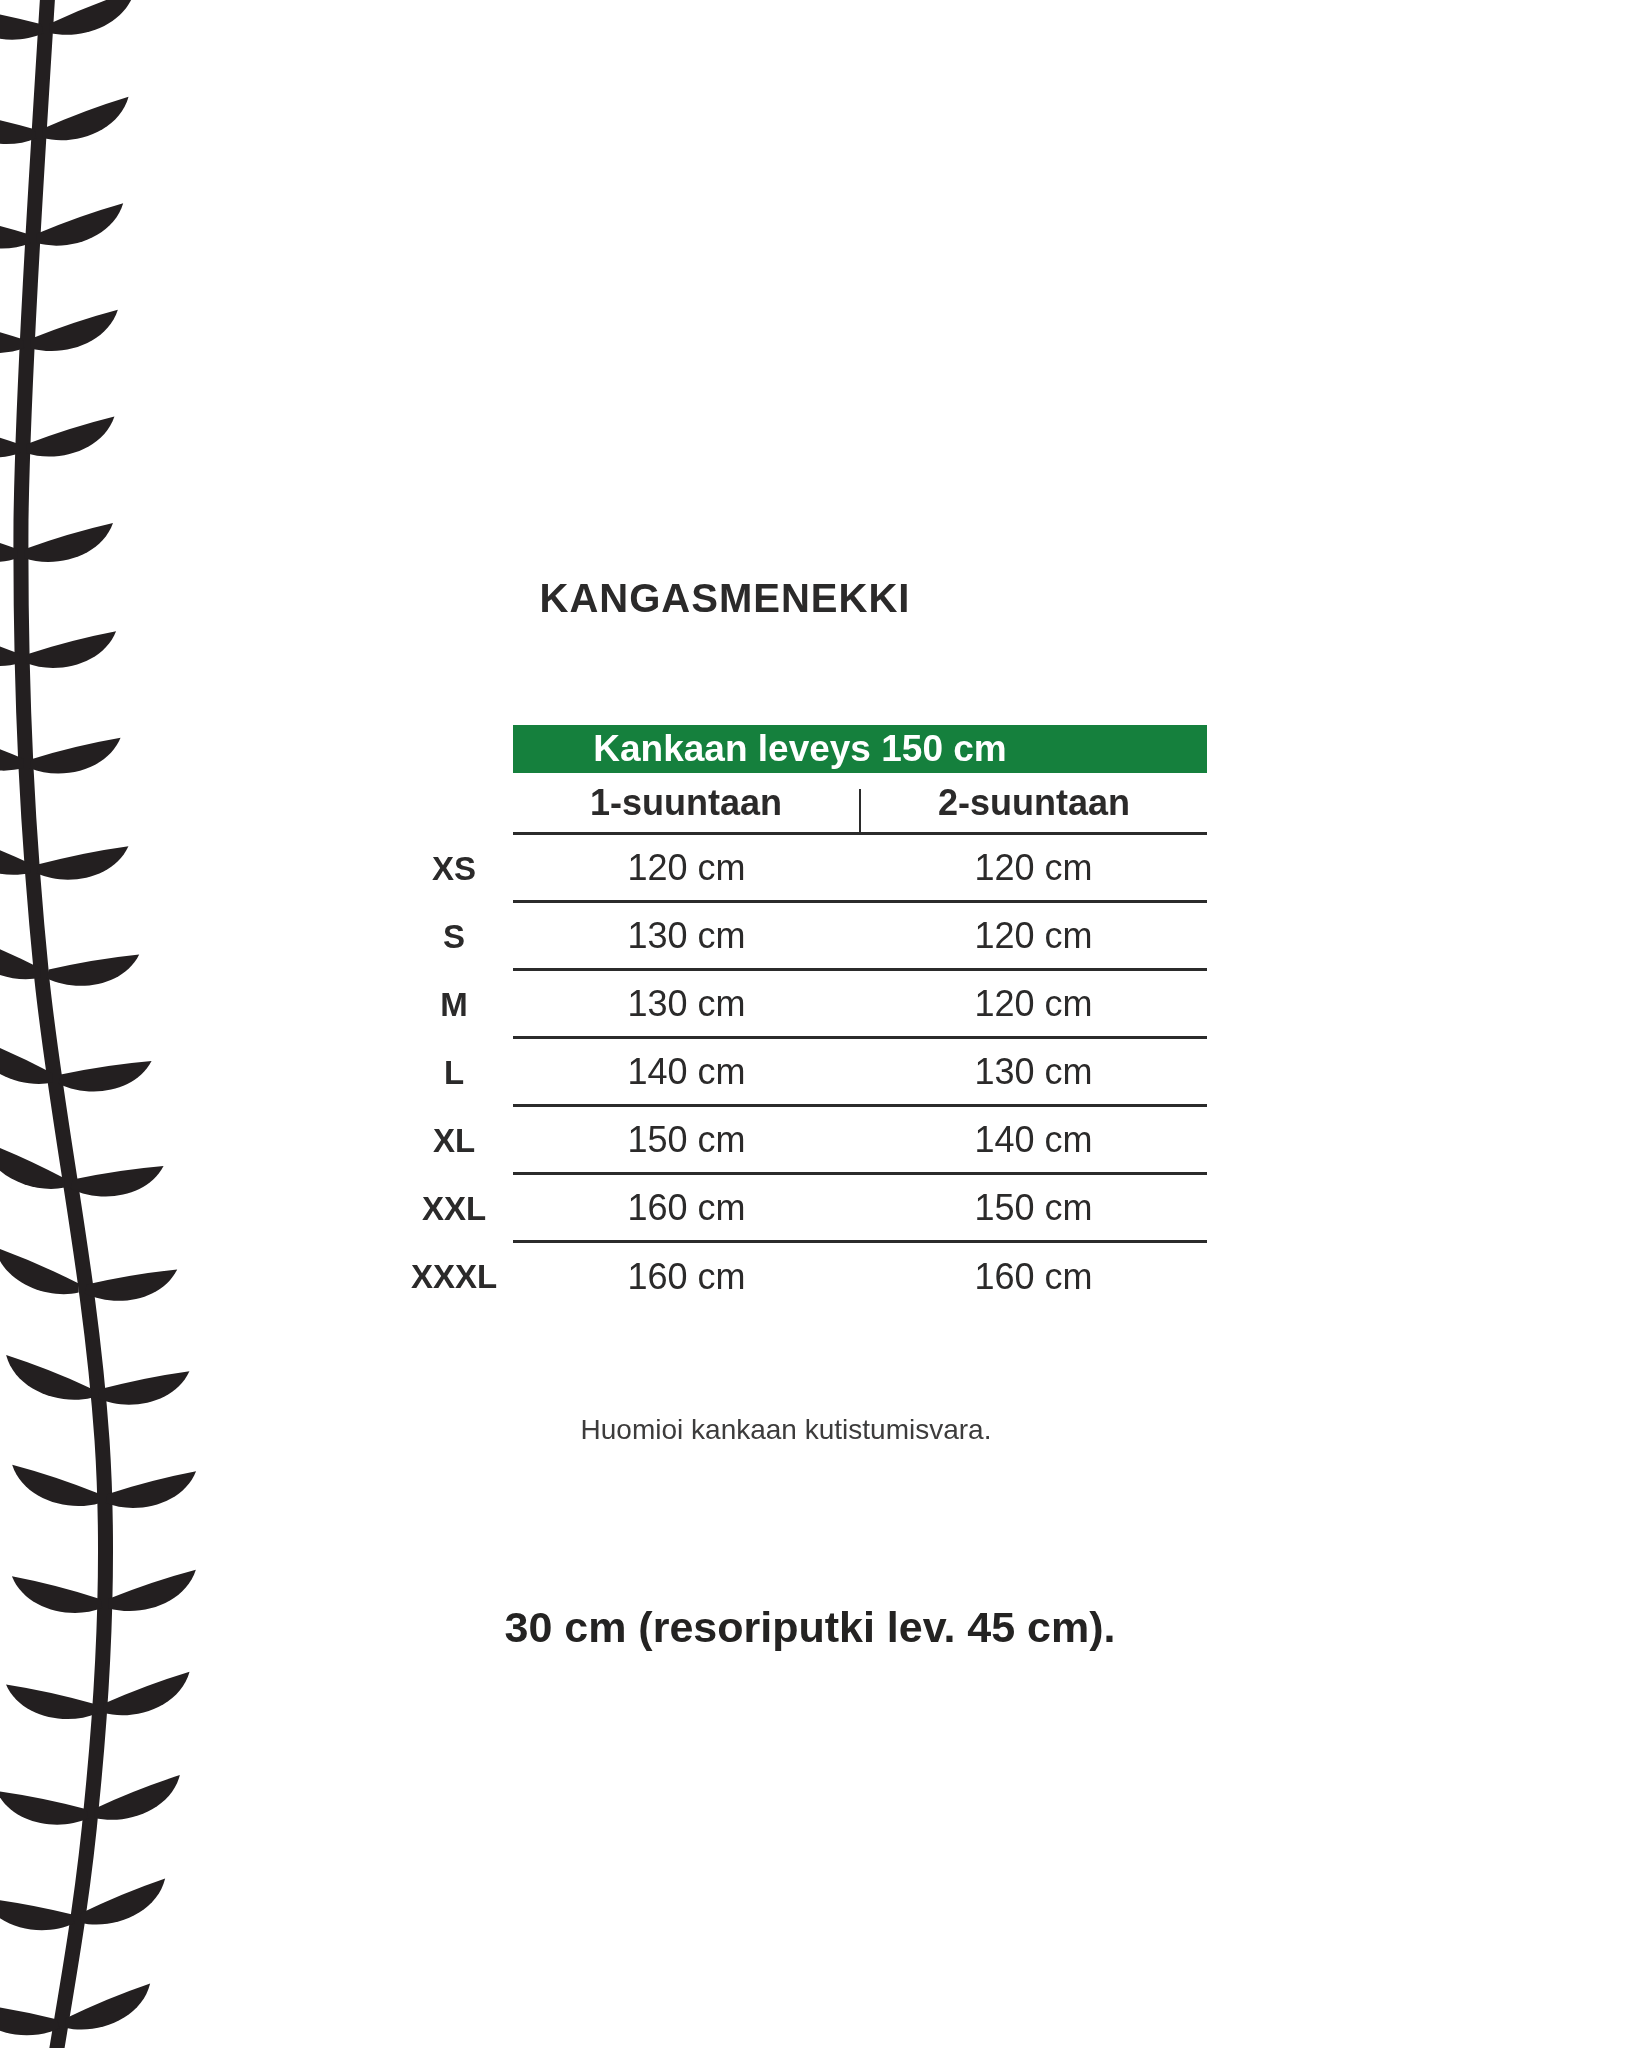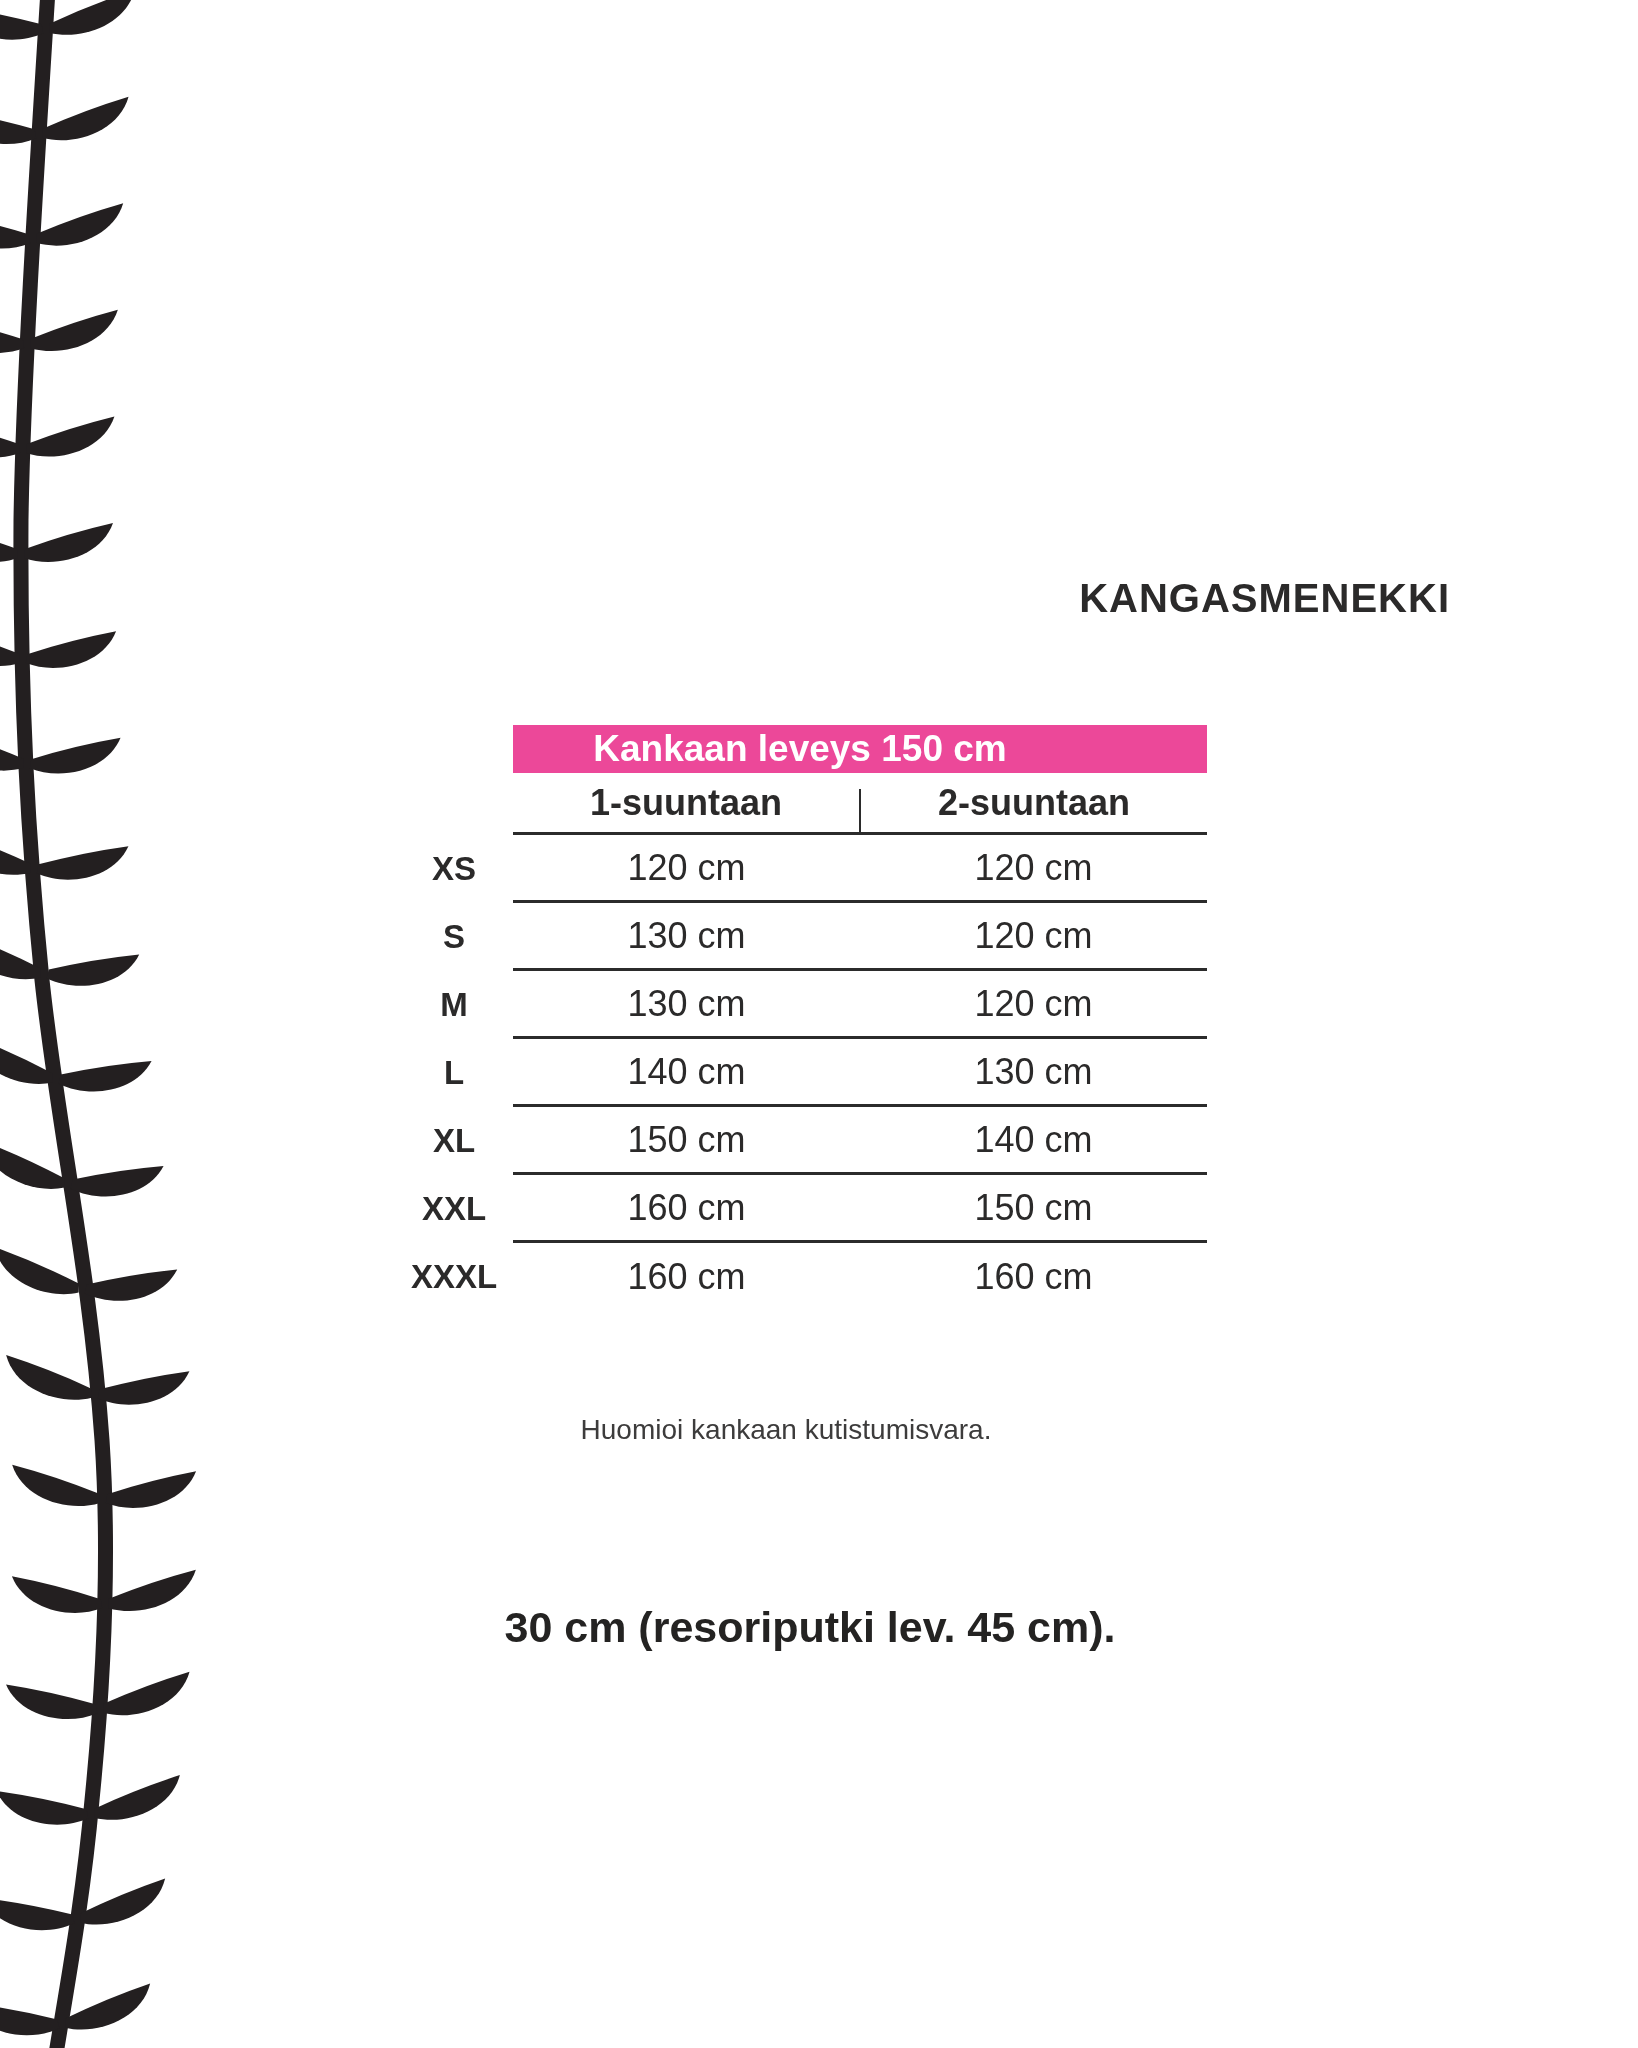--- a/index.html
+++ b/index.html
@@ -2,26 +2,26 @@
 <html><head>
 <meta charset="utf-8">
 <style>
   html,body{margin:0;padding:0;}
   body{
     width:1638px;height:2048px;position:relative;background:#ffffff;
     font-family:"Liberation Sans",sans-serif;color:#2b2a2a;overflow:hidden;
   }
   .vine{position:absolute;left:0;top:0;fill:#231f20;}
   .page-title{
-    position:absolute;left:0;top:576px;width:1450px;text-align:right;
+    position:absolute;left:0;top:576px;width:1450px;text-align:center;
     font-size:40px;font-weight:700;letter-spacing:1px;color:#2b2a2a;
   }
   .table-wrap{position:absolute;left:395px;top:725px;width:812px;}
   .bar{
-    margin-left:118px;width:694px;height:48px;background:#ec4899;color:#ffffff;
+    margin-left:118px;width:694px;height:48px;background:#15803d;color:#ffffff;
     display:flex;align-items:center;justify-content:center;
     font-size:37px;font-weight:700;padding-right:120px;box-sizing:border-box;
   }
   .trow{display:flex;height:68px;}
   .trow.subh{height:62px;}
   .size-cell{
     width:118px;display:flex;align-items:center;justify-content:center;
     font-weight:700;font-size:33px;color:#2b2a2a;
   }
   .vals{

